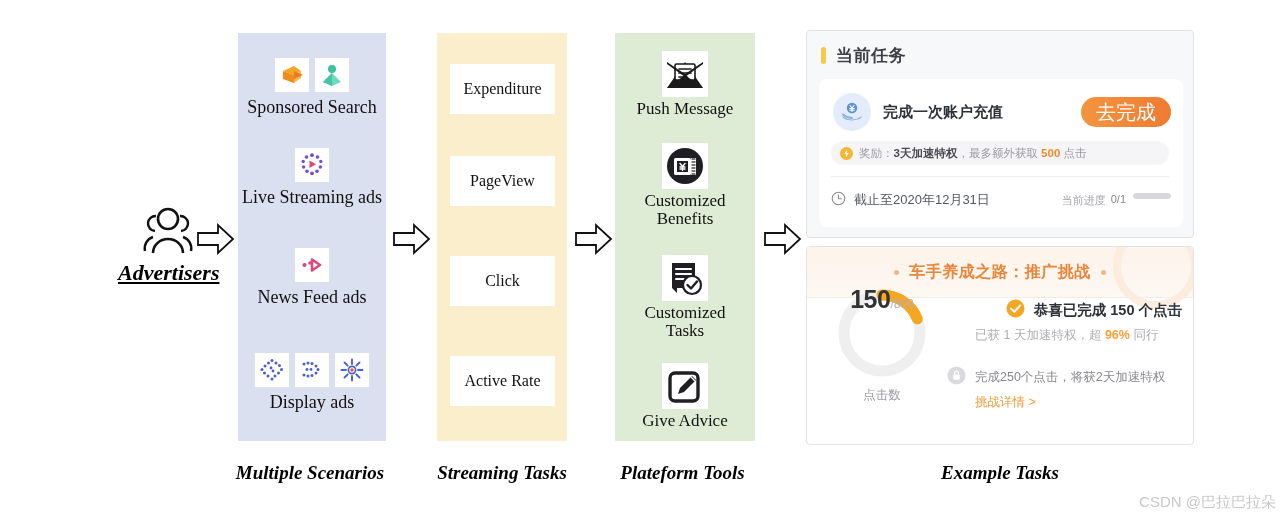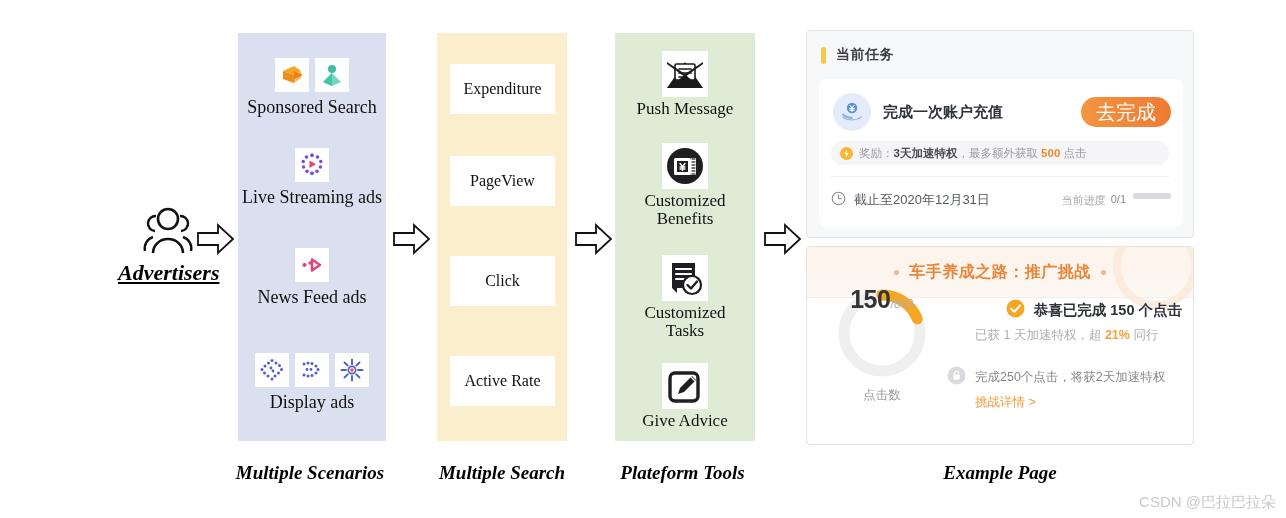--- a/index.html
+++ b/index.html
@@ -79,21 +79,21 @@
 
   
   #current-header{
     position:absolute;left:0;top:0;width:100%;height:48px;
     display:flex;align-items:center;
   }
   #current-header .bar{
     width:5px;height:17px;background:#f7c948;border-radius:3px;margin-left:14px;
   }
   #current-title{
-    font-size:14px;color:#3b3f46;font-weight:bold;margin-left:10px;letter-spacing:.5px;
+    font-size:17px;color:#3b3f46;font-weight:bold;margin-left:10px;letter-spacing:.5px;
   }
 
   #task-inner{
     position:absolute;left:12px;top:48px;width:364px;height:148px;
     background:#fff;border-radius:8px;box-sizing:border-box;
   }
   #task-row{
     position:absolute;left:14px;top:10px;right:12px;height:46px;
     display:flex;align-items:center;
   }
@@ -490,36 +490,36 @@
       <div id="challenge-right">
         <div class="ch-line1">
           <span>
             <svg width="19" height="19" viewBox="0 0 19 19">
               <circle cx="9.5" cy="9.5" r="9" fill="#f5a623"></circle>
               <path d="M5 9.6 L8.3 12.8 L14 6.6" fill="none" stroke="#fff" stroke-width="2" stroke-linecap="round" stroke-linejoin="round"></path>
             </svg>
           </span>
           <span id="ch-done-text">恭喜已完成 150 个点击</span>
         </div>
-        <div id="ch-sub">已获 1 天加速特权，超 <span class="hl">21%</span> 同行</div>
+        <div id="ch-sub">已获 1 天加速特权，超 <span class="hl">96%</span> 同行</div>
 
         <div class="ch-line2">
           <span>
             <svg width="19" height="19" viewBox="0 0 19 19">
               <circle cx="9.5" cy="9.5" r="9" fill="#d9d9de"></circle>
               <rect x="6.3" y="8.6" width="6.4" height="5.2" rx="1" fill="#fff"></rect>
               <path d="M7.6 8.6 V7.1 a1.9 1.9 0 0 1 3.8 0 V8.6" fill="none" stroke="#fff" stroke-width="1.3"></path>
             </svg>
           </span>
           <span id="ch-next-text">完成250个点击，将获2天加速特权</span>
         </div>
         <div id="ch-link">挑战详情 &gt;</div>
       </div>
     </div>
   </div>
 
   <div class="caption abs" style="left:210px;top:462px;width:200px;">Multiple Scenarios</div>
-  <div class="caption abs" style="left:422px;top:462px;width:160px;">Multiple Search</div>
+  <div class="caption abs" style="left:422px;top:462px;width:160px;">Streaming Tasks</div>
   <div class="caption abs" style="left:600px;top:462px;width:165px;">Plateform Tools</div>
-  <div class="caption abs" style="left:900px;top:462px;width:200px;">Example Page</div>
+  <div class="caption abs" style="left:900px;top:462px;width:200px;">Example Tasks</div>
 
   <div class="abs" id="watermark">CSDN @巴拉巴拉朵</div>
 </div>
 
 </body></html>

